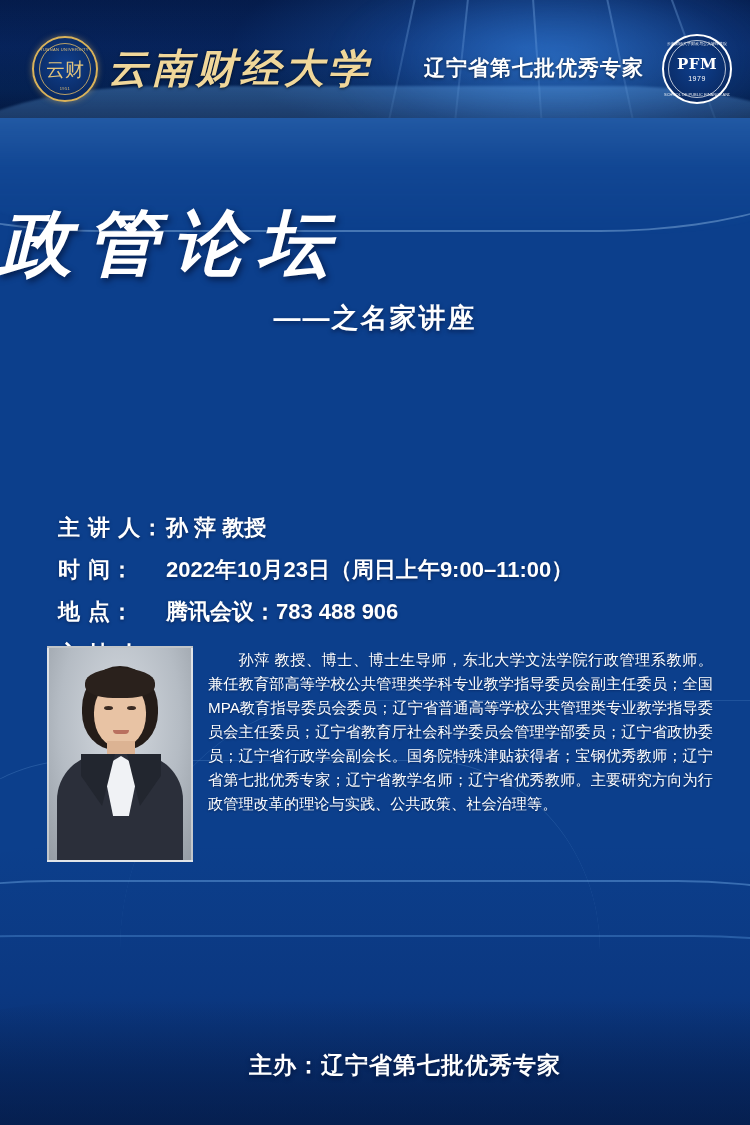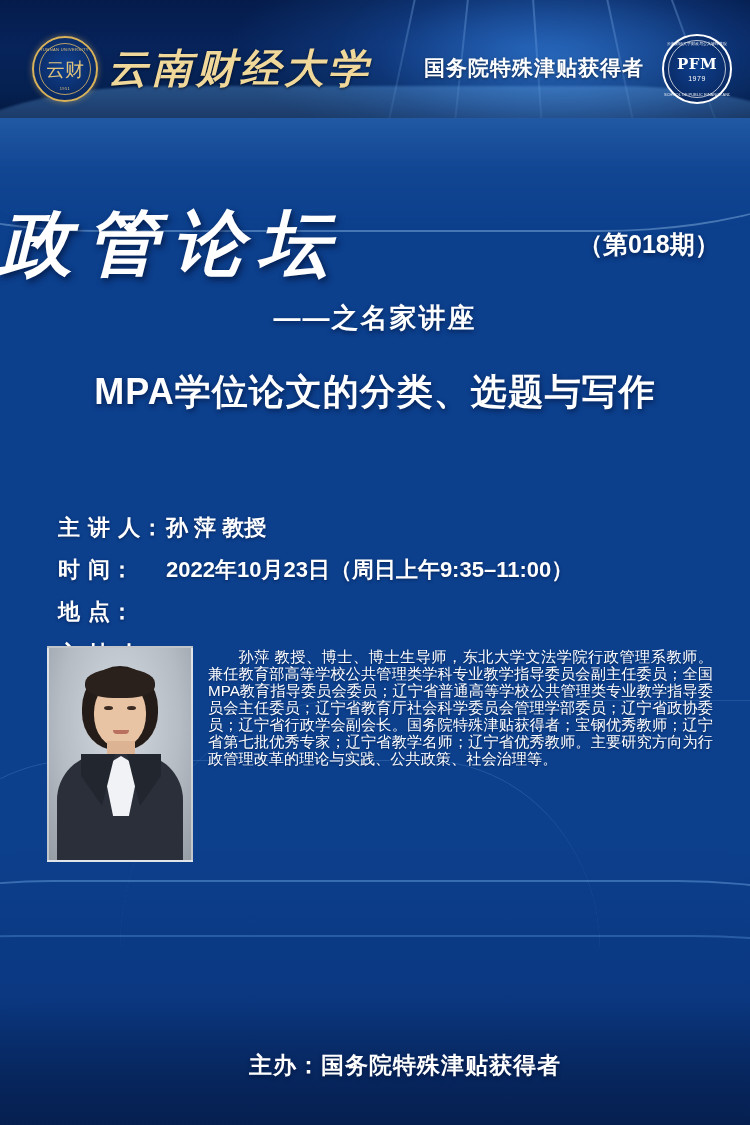--- a/index.html
+++ b/index.html
@@ -370,21 +370,21 @@
   }
   .photo .collar-l { left: 32px; clip-path: polygon(0 0, 100% 0, 62% 100%, 0 42%); }
   .photo .collar-r { left: 78px; clip-path: polygon(0 0, 100% 0, 100% 42%, 38% 100%); }
 
   .bio {
     position: absolute;
     left: 208px; top: 648px;
     width: 505px;
     color: #ffffff;
     font-size: 15.2px;
-    line-height: 17px;
+    line-height: 24px;
     text-align: justify;
     text-shadow: 0 1px 2px rgba(0,10,40,0.45);
   }
   .bio .indent { display: inline-block; width: 30px; }
 
   
   .footer {
     position: absolute;
     left: 0; top: 1050px;
     width: 750px;
@@ -425,46 +425,45 @@
   <div class="uni-logo">
     <div class="inner">
       <span class="arc-top">YUNNAN UNIVERSITY OF FINANCE AND ECONOMICS</span>
       <span class="glyph">云财</span>
       <span class="arc-bot">1951</span>
     </div>
   </div>
 
   <div class="uni-name">云南财经大学</div>
 
-  <div class="school-name">国务院特殊津贴获得者</div>
+  <div class="school-name">辽宁省第七批优秀专家</div>
 
   <div class="mpa-seal">
     <div class="ring"></div>
     <div class="arc">云南财经大学财政与公共管理学院</div>
     <div class="abbr">PFM</div>
     <div class="year">1979</div>
     <div class="arc-b">SCHOOL OF PUBLIC FINANCE AND MANAGEMENT</div>
   </div>
 
   <div class="forum-title">政管论坛</div>
-  <div class="forum-issue">（第018期）</div>
   <div class="subtitle">——之名家讲座</div>
-  <div class="lecture-title">MPA学位论文的分类、选题与写作</div>
 
   <div class="info">
     <div class="info-row">
       <span class="info-label">主 讲 人：</span>
       <span class="info-value">孙 萍 教授</span>
     </div>
     <div class="info-row">
       <span class="info-label">时    间：</span>
-      <span class="info-value">2022年10月23日（周日上午9:35–11:00）</span>
+      <span class="info-value">2022年10月23日（周日上午9:00–11:00）</span>
     </div>
     <div class="info-row">
       <span class="info-label">地    点：</span>
+      <span class="info-value">腾讯会议：783 488 906</span>
     </div>
     <div class="info-row">
       <span class="info-label">主 持 人：</span>
     </div>
   </div>
 
   <div class="photo">
     <div class="backdrop"></div>
     <div class="hair"></div>
     <div class="face"></div>
@@ -474,15 +473,15 @@
     <div class="mouth"></div>
     <div class="neck"></div>
     <div class="body"></div>
     <div class="shirt"></div>
     <div class="collar-l"></div>
     <div class="collar-r"></div>
   </div>
 
   <div class="bio"><span class="indent"></span><span>孙萍  教授、博士、博士生导师，东北大学文法学院行政管理系教师。兼任教育部高等学校公共管理类学科专业教学指导委员会副主任委员；全国MPA教育指导委员会委员；辽宁省普通高等学校公共管理类专业教学指导委员会主任委员；辽宁省教育厅社会科学委员会管理学部委员；辽宁省政协委员；辽宁省行政学会副会长。国务院特殊津贴获得者；宝钢优秀教师；辽宁省第七批优秀专家；辽宁省教学名师；辽宁省优秀教师。主要研究方向为行政管理改革的理论与实践、公共政策、社会治理等。</span></div>
 
-  <div class="footer">主办：国务院特殊津贴获得者</div>
+  <div class="footer">主办：辽宁省第七批优秀专家</div>
 
 </div>
 
 </body></html>

